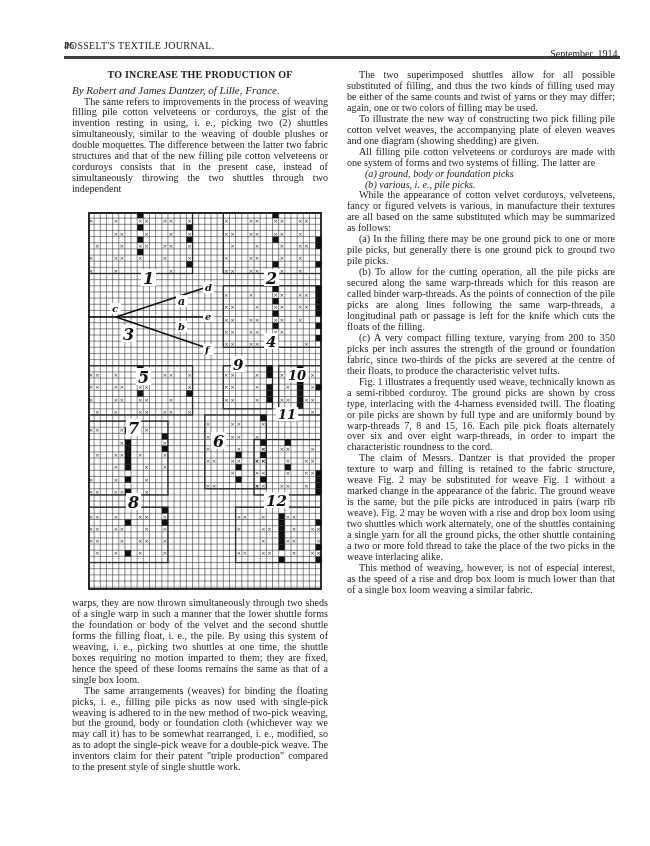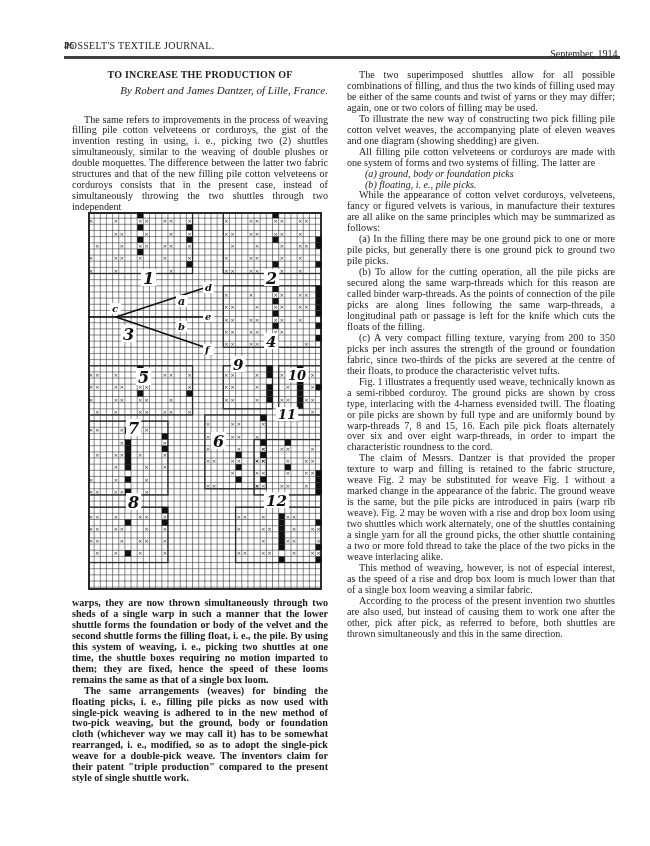--- a/index.html
+++ b/index.html
@@ -8,25 +8,25 @@
   .header { position: absolute; left: 64px; top: 40px; width: 556px; height: 16px;
             font-size: 10px; border-bottom: 3px solid #404040; font-family: Liberation Serif, serif; }
   .header .pg { position: absolute; left: 0; top: 0; }
   .header .jt { position: absolute; left: 0; right: 0; top: 0; text-align: left; letter-spacing: 0.3px; }
   .header .dt { position: absolute; right: 0; top: 0; margin-top: 8px; }
   .col { position: absolute; font-size: 10.1px; line-height: 10.95px; text-align: justify; }
   .col p { margin: 0; text-indent: 12px; }
   .col p.noind { text-indent: 0; }
   .col p.item { text-indent: 0; padding-left: 18px; font-style: italic; }
   .col-left-top { left: 72px; top: 70px; width: 256px; }
-  .col-left-bottom { left: 72px; top: 598px; width: 256px; font-weight: bold; }
+  .col-left-bottom { left: 72px; top: 598px; width: 256px; }
   .col-right { left: 347px; top: 70px; width: 268px; }
   .title { text-align: center; font-weight: bold; font-size: 10px; line-height: 10.5px;
            letter-spacing: 0.2px; margin: 0 0 3px 0; }
-  .byline { text-align: right; font-style: italic; font-size: 11px; line-height: 12px; margin-bottom: 19px; }
+  .byline { text-align: left; font-style: italic; font-size: 11px; line-height: 12px; margin-bottom: 1px; }
   .figure { position: absolute; left: 88px; top: 212px; width: 234px; height: 378px; }
   .figure svg { display: block; }
 </style>
 </head>
 <body>
 
 <div class="header">
   <span class="pg">46</span>
   <span class="jt">POSSELT'S TEXTILE JOURNAL.</span>
   <span class="dt">September, 1914.</span>
@@ -548,26 +548,25 @@
       <text x="117" y="141" font-size="10" font-style="italic" font-weight="bold" fill="#111111" font-family="DejaVu Serif, serif">f</text>
     </svg>
 </div>
 
 <div class="col col-left-bottom">
   <p class="noind">warps, they are now thrown simultaneously through two sheds of a single warp in such a manner that the lower shuttle forms the foundation or body of the velvet and the second shuttle forms the filling float, i. e., the pile. By using this system of weaving, i. e., picking two shuttles at one time, the shuttle boxes requiring no motion imparted to them; they are fixed, hence the speed of these looms remains the same as that of a single box loom.</p>
   <p>The same arrangements (weaves) for binding the floating picks, i. e., filling pile picks as now used with single-pick weaving is adhered to in the new method of two-pick weaving, but the ground, body or foundation cloth (whichever way we may call it) has to be somewhat rearranged, i. e., modified, so as to adopt the single-pick weave for a double-pick weave. The inventors claim for their patent "triple production" compared to the present style of single shuttle work.</p>
 </div>
 
 <div class="col col-right" id="right-col">
-    <p>The two superimposed shuttles allow for all possible combinations of filling, and thus the two kinds of filling used may be either of the same counts and twist of yarns or they may differ; again, one or two colors of filling may be used.</p>
+    <p>The two superimposed shuttles allow for all possible substituted of filling, and thus the two kinds of filling used may be either of the same counts and twist of yarns or they may differ; again, one or two colors of filling may be used.</p>
     <p>To illustrate the new way of constructing two pick filling pile cotton velvet weaves, the accompanying plate of eleven weaves and one diagram (showing shedding) are given.</p>
     <p>All filling pile cotton velveteens or corduroys are made with one system of forms and two systems of filling. The latter are</p>
     <p class="item">(a) ground, body or foundation picks</p>
-    <p class="item">(b) floating, i. e., pile picks.</p>
-    <p>While the appearance of cotton velvet corduroys, velveteens, fancy or figured velvets is various, in manufacture their textures are all alike on the same principles which may be summarized as follows:</p>
+    <p class="item">(b) various, i. e., pile picks.</p>
+    <p>While the appearance of cotton velvet corduroys, velveteens, fancy or figured velvets is various, in manufacture their textures are all based on the same substituted which may be summarized as follows:</p>
     <p>(a) In the filling there may be one ground pick to one or more pile picks, but generally there is one ground pick to ground two pile picks.</p>
     <p>(b) To allow for the cutting operation, all the pile picks are secured along the same warp-threads which for this reason are called binder warp-threads. As the points of connection of the pile picks are along lines following the same warp-threads, a longitudinal path or passage is left for the knife which cuts the floats of the filling.</p>
     <p>(c) A very compact filling texture, varying from 200 to 350 picks per inch assures the strength of the ground or foundation fabric, since two-thirds of the picks are severed at the centre of their floats, to produce the characteristic velvet tufts.</p>
     <p>Fig. 1 illustrates a frequently used weave, technically known as a semi-ribbed corduroy. The ground picks are shown by cross type, interlacing with the 4-harness evensided twill. The floating or pile picks are shown by full type and are uniformly bound by warp-threads 7, 8 and 15, 16. Each pile pick floats alternately over six and over eight warp-threads, in order to impart the characteristic roundness to the cord.</p>
     <p>The claim of Messrs. Dantzer is that provided the proper texture to warp and filling is retained to the fabric structure, weave Fig. 2 may be substituted for weave Fig. 1 without a marked change in the appearance of the fabric. The ground weave is the same, but the pile picks are introduced in pairs (warp rib weave). Fig. 2 may be woven with a rise and drop box loom using two shuttles which work alternately, one of the shuttles containing a single yarn for all the ground picks, the other shuttle containing a two or more fold thread to take the place of the two picks in the weave interlacing alike.</p>
     <p>This method of weaving, however, is not of especial interest, as the speed of a rise and drop box loom is much lower than that of a single box loom weaving a similar fabric.</p>
-    <p>According to the process of the present invention two shuttles are also used, but instead of causing them to work one after the other, pick after pick, as referred to before, both shuttles are thrown simultaneously and this in the same direction.</p>
   </div>
 
 </body></html>

